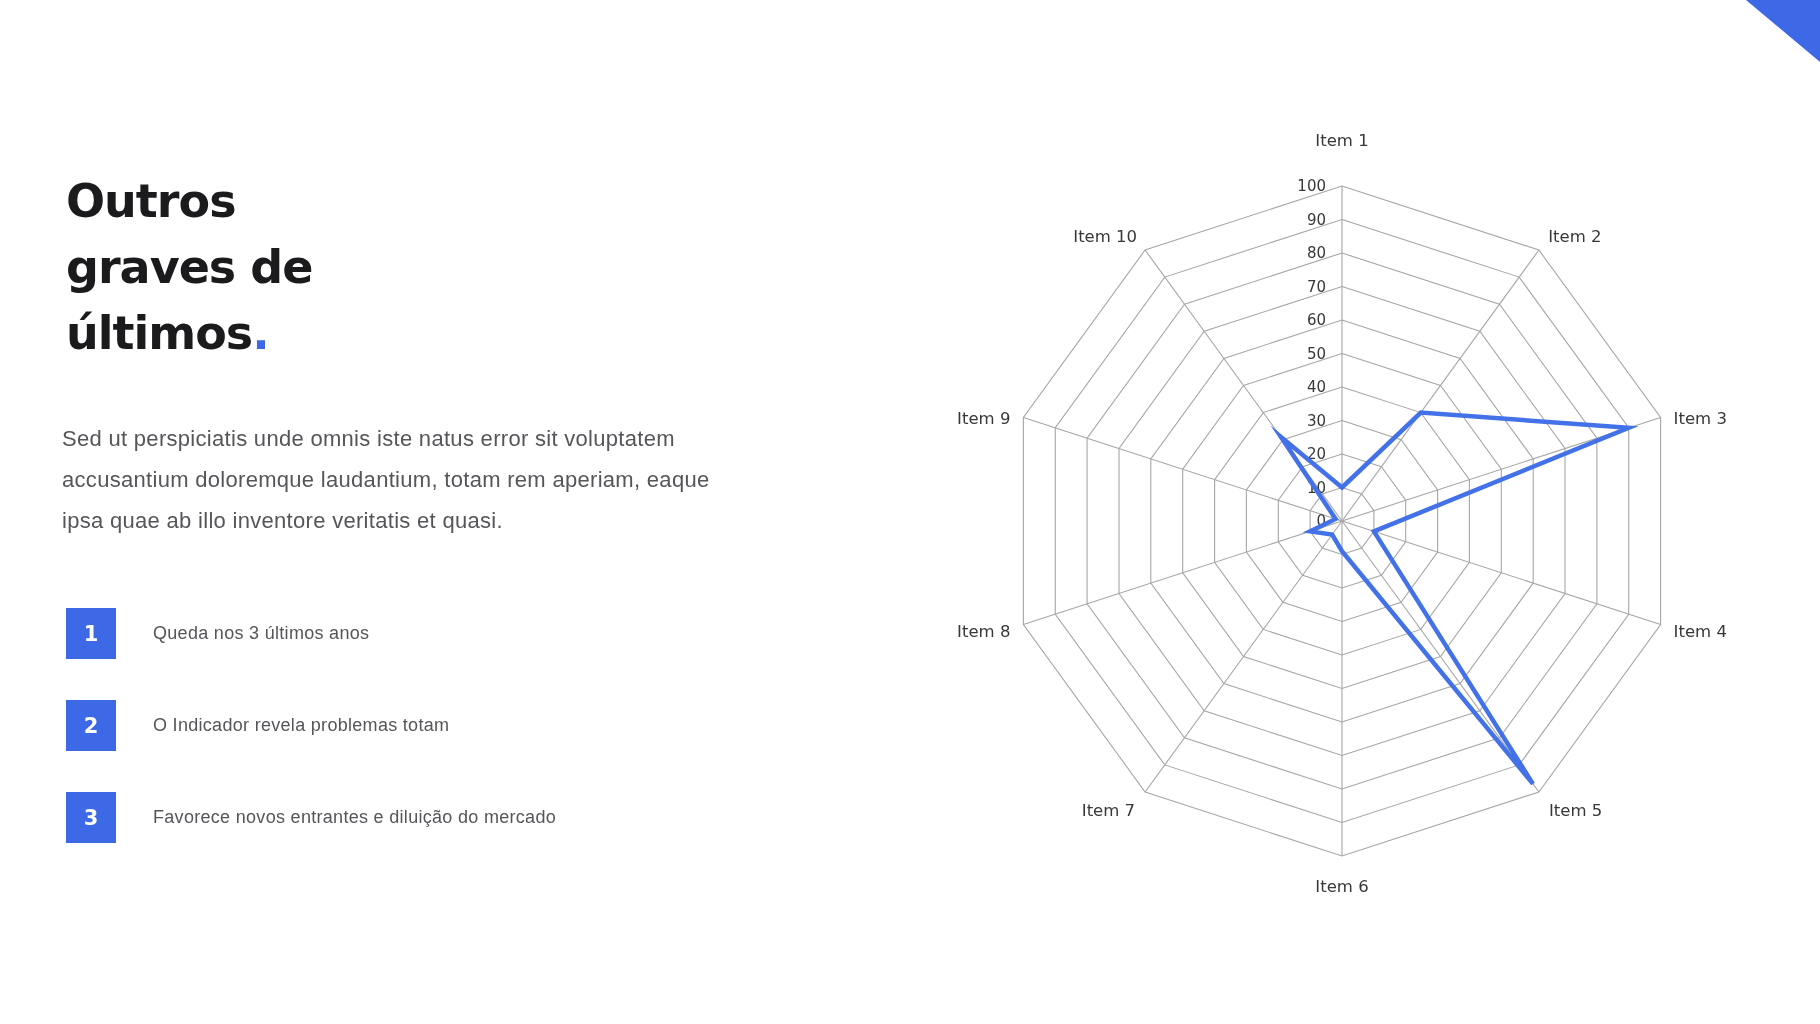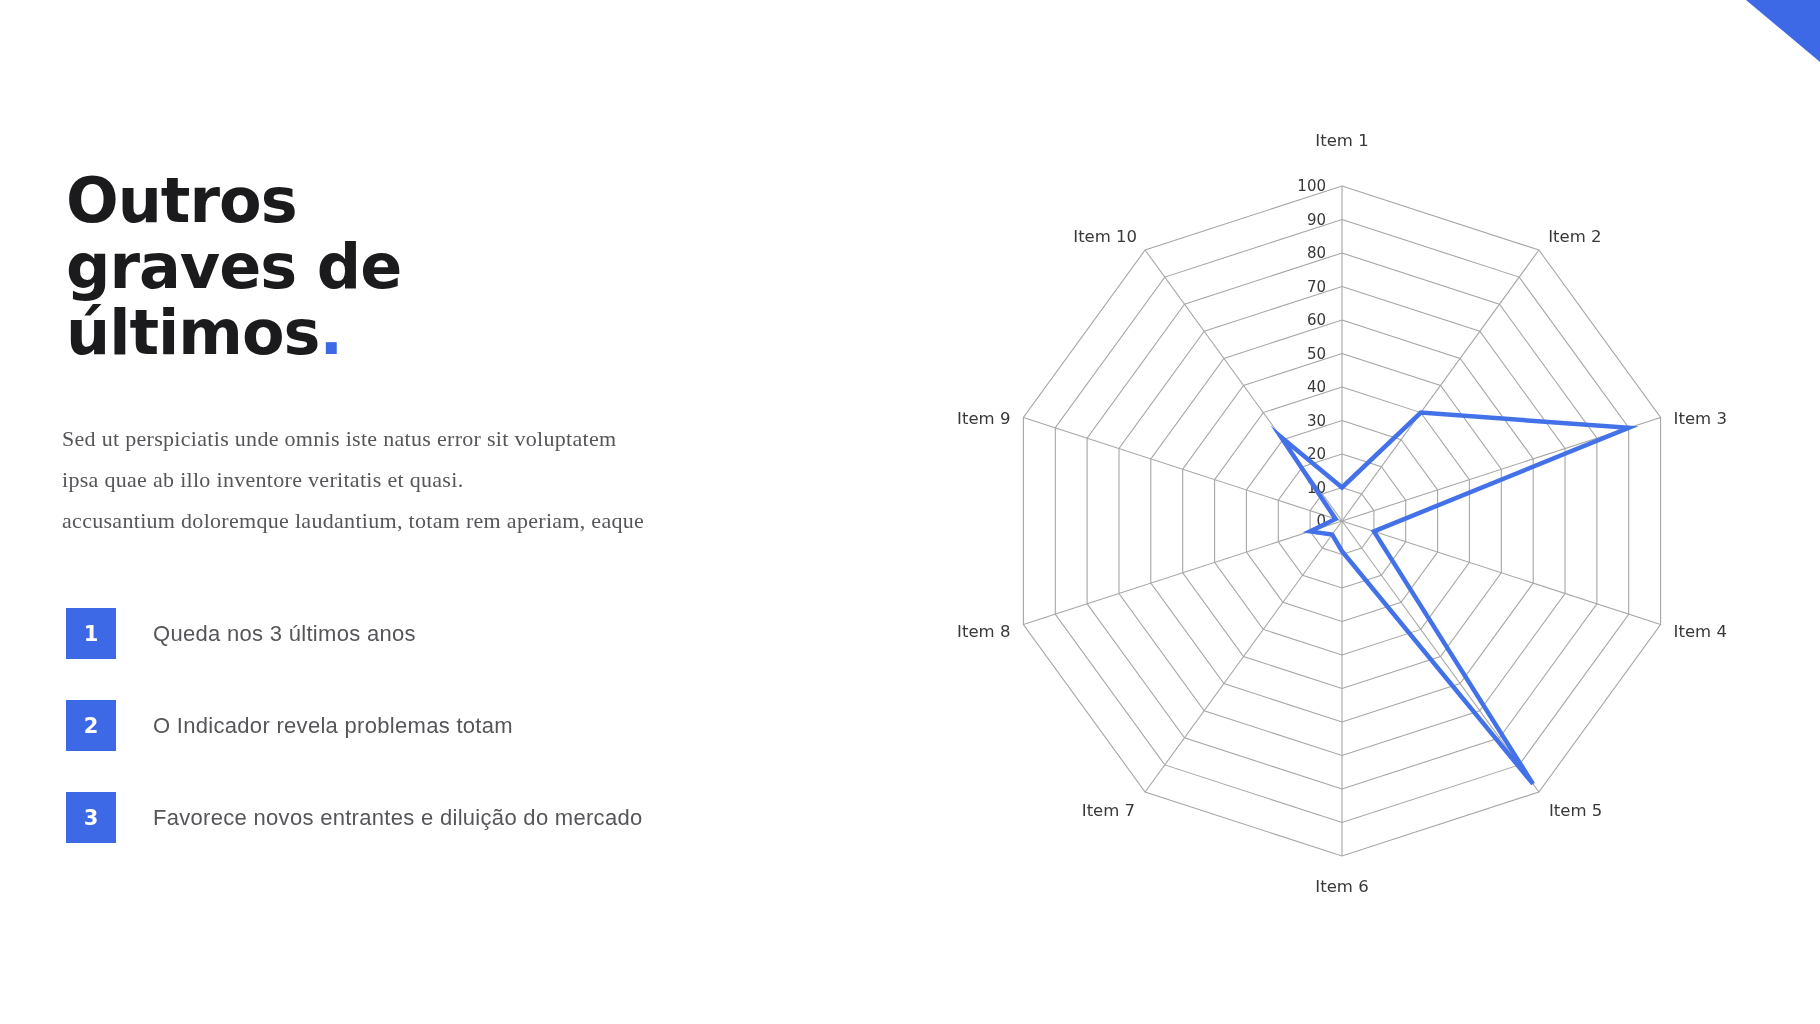--- a/index.html
+++ b/index.html
@@ -20,48 +20,47 @@
     overflow:hidden;
     font-family:"Liberation Sans", sans-serif;
   }
   
   .corner-svg{position:absolute;top:0;right:0;width:80px;height:66px;display:block;}
   
   .title{
     position:absolute;left:66px;top:168px;
     font-family:"DejaVu Sans", sans-serif;
     font-weight:bold;
-    font-size:62px;line-height:66px;
+    font-size:46px;line-height:66px;
     letter-spacing:-1px;
     color:var(--title-color);
   }
   .title .dot{color:var(--accent);}
   
   .para{
     position:absolute;left:62px;top:418px;
     font-size:22px;line-height:41px;
     color:var(--body-color);
     letter-spacing:0.3px;
-    font-family:Liberation Serif, serif;
   }
   
   .list{position:absolute;left:66px;top:608px;}
   .list .row{display:flex;align-items:center;margin-bottom:41px;}
   .list .num{
     width:50px;height:51px;
     background:var(--accent);
     color:#FFFFFF;
     font-family:"DejaVu Sans", sans-serif;
     font-weight:bold;font-size:21px;
     display:flex;align-items:center;justify-content:center;
     flex:0 0 auto;
   }
   .list .txt{
     margin-left:37px;
-    font-size:22px;color:var(--body-color);
+    font-size:18px;color:var(--body-color);
     letter-spacing:0.3px;
     white-space:nowrap;
     text-align:center;
   }
   
   #radar{position:absolute;left:930px;top:105px;width:840px;height:815px;}
   #radar text{font-family:"DejaVu Sans", sans-serif;fill:var(--label-color);}
   #radar .tick{font-size:15px;}
   #radar .cat{font-size:16.5px;}
 </style>
@@ -71,22 +70,22 @@
 <div class="slide">
 
   <svg class="corner-svg" viewBox="0 0 80 66" xmlns="http://www.w3.org/2000/svg">
     <polygon points="6,0 80,0 80,62" fill="#3D68E6"></polygon>
   </svg>
 
   <h1 class="title"><span>Outros</span><br><span>graves de</span><br><span>últimos</span><span class="dot">.</span></h1>
 
   <div class="para">
     <div>Sed ut perspiciatis unde omnis iste natus error sit voluptatem</div>
+    <div>accusantium doloremque laudantium, totam rem aperiam, eaque</div>
     <div>ipsa quae ab illo inventore veritatis et quasi.</div>
-    <div>accusantium doloremque laudantium, totam rem aperiam, eaque</div>
   </div>
 
   <div class="list">
     <div class="row">
       <div class="num">1</div>
       <div class="txt">Queda nos 3 últimos anos</div>
     </div>
     <div class="row">
       <div class="num">2</div>
       <div class="txt">O Indicador revela problemas totam</div>

